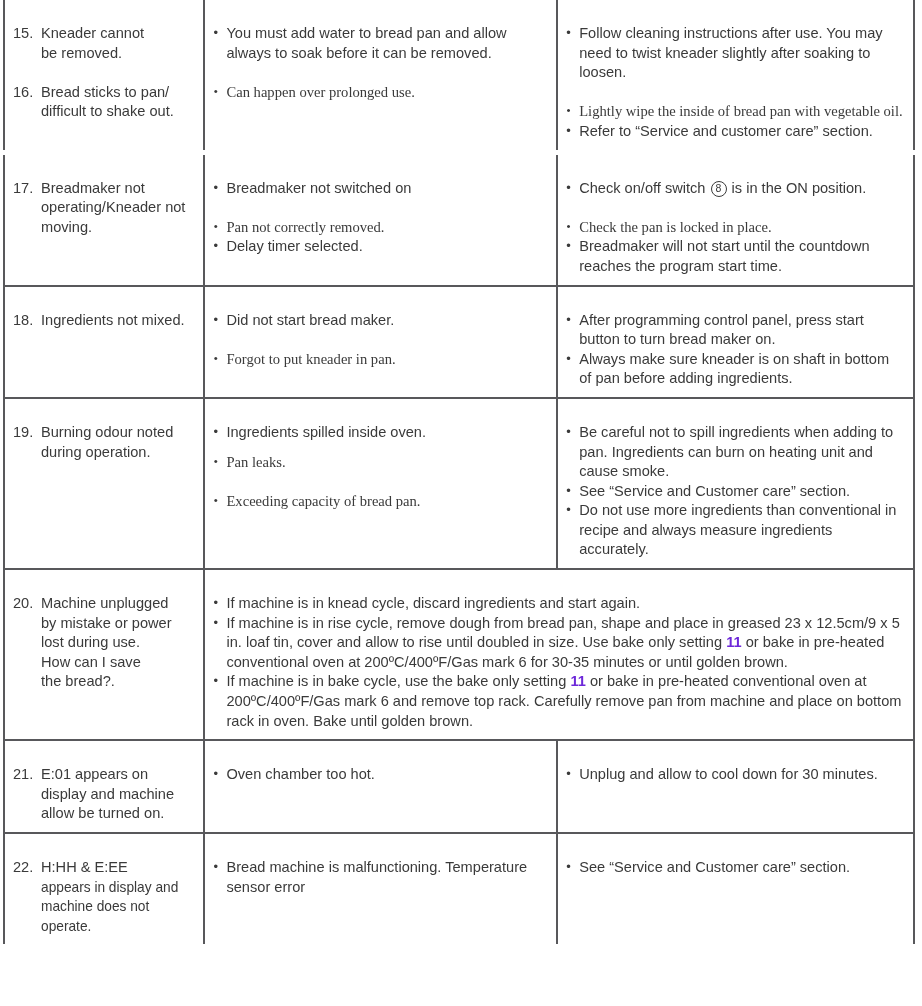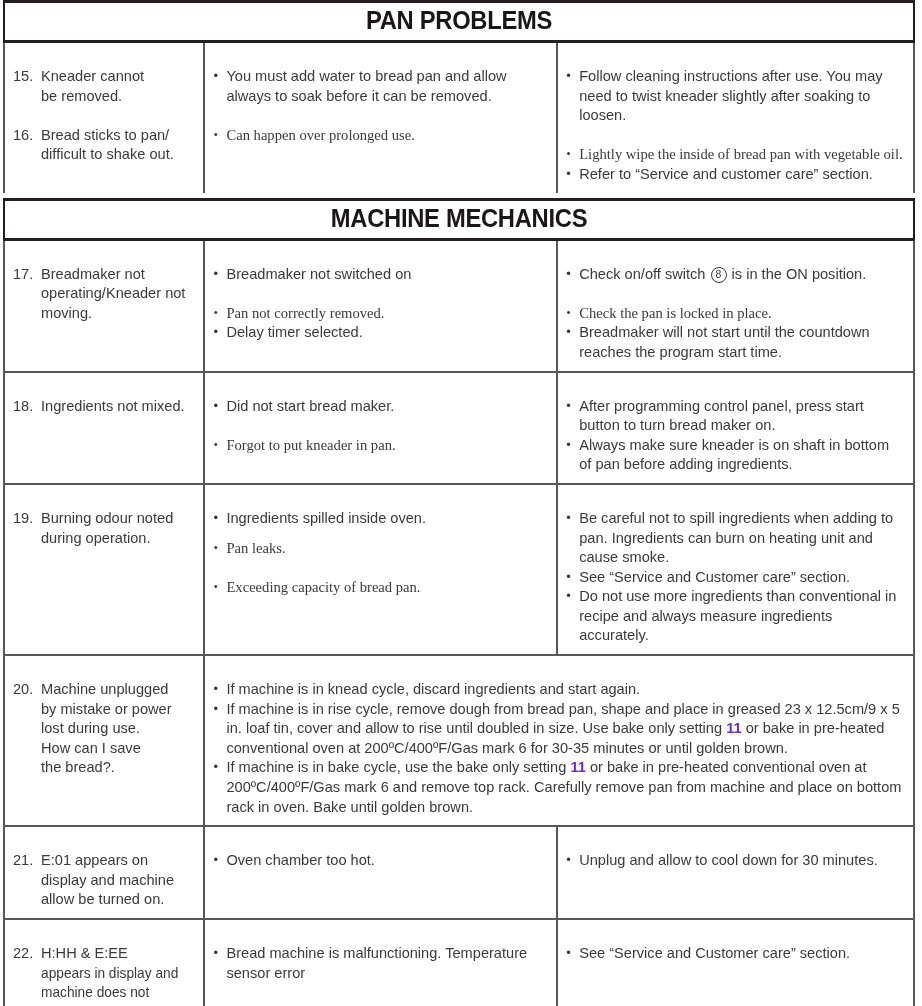--- a/index.html
+++ b/index.html
@@ -130,23 +130,20 @@
     transform-origin: left center;
   }
 
   .gap-band { height: 5px; }
 </style>
 </head>
 <body>
 
 <div class="page">
 
-  <div class="section-head">
-    <span class="title">PAN PROBLEMS</span>
-  </div>
 
   <table class="tbl">
     <colgroup>
         <col class="c1">
         <col class="c2">
         <col class="c3">
       </colgroup>
     <tbody>
       <tr class="last-row">
         <td>
@@ -178,23 +175,20 @@
             <li class="gap">Lightly wipe the inside of bread pan with vegetable oil.</li>
             <li>Refer to “Service and customer care” section.</li>
           </ul>
         </td>
       </tr>
     </tbody>
   </table>
 
   <div class="gap-band"></div>
 
-  <div class="section-head">
-    <span class="title">MACHINE MECHANICS</span>
-  </div>
 
   <table class="tbl">
     <colgroup>
         <col class="c1">
         <col class="c2">
         <col class="c3">
       </colgroup>
     <tbody>
 
       <tr>

